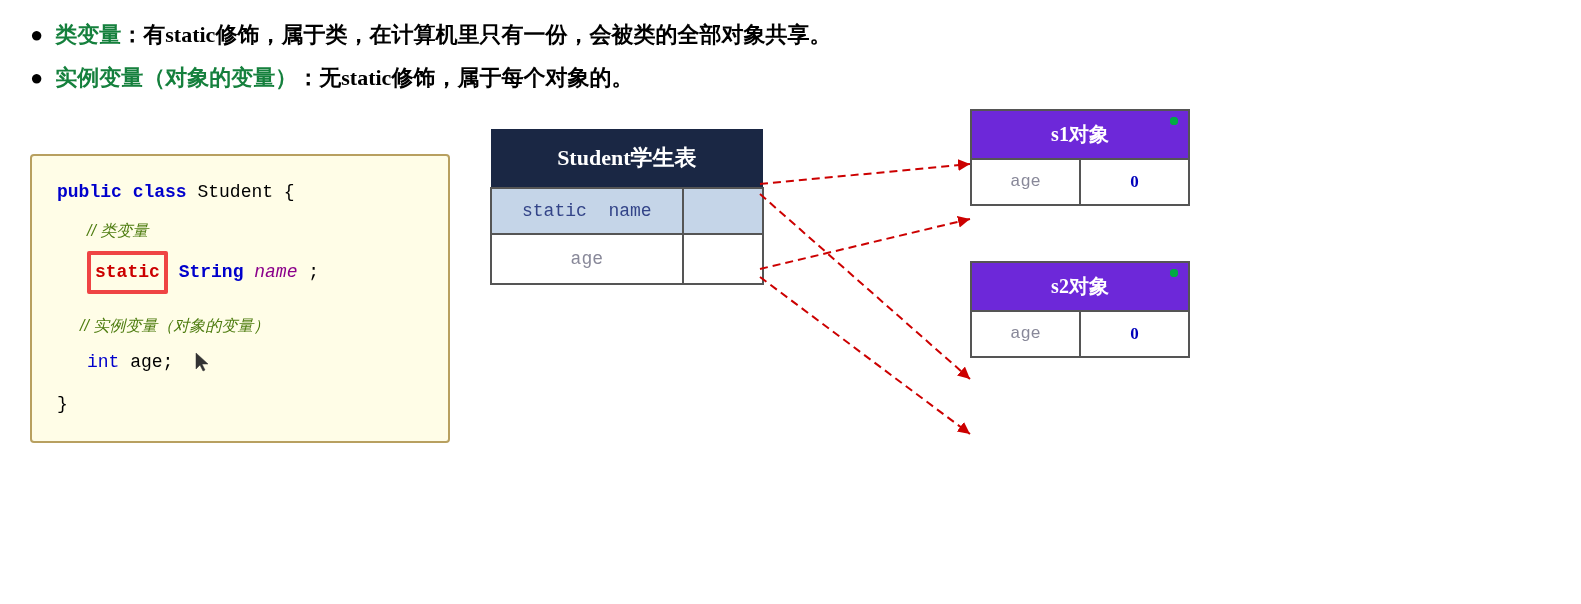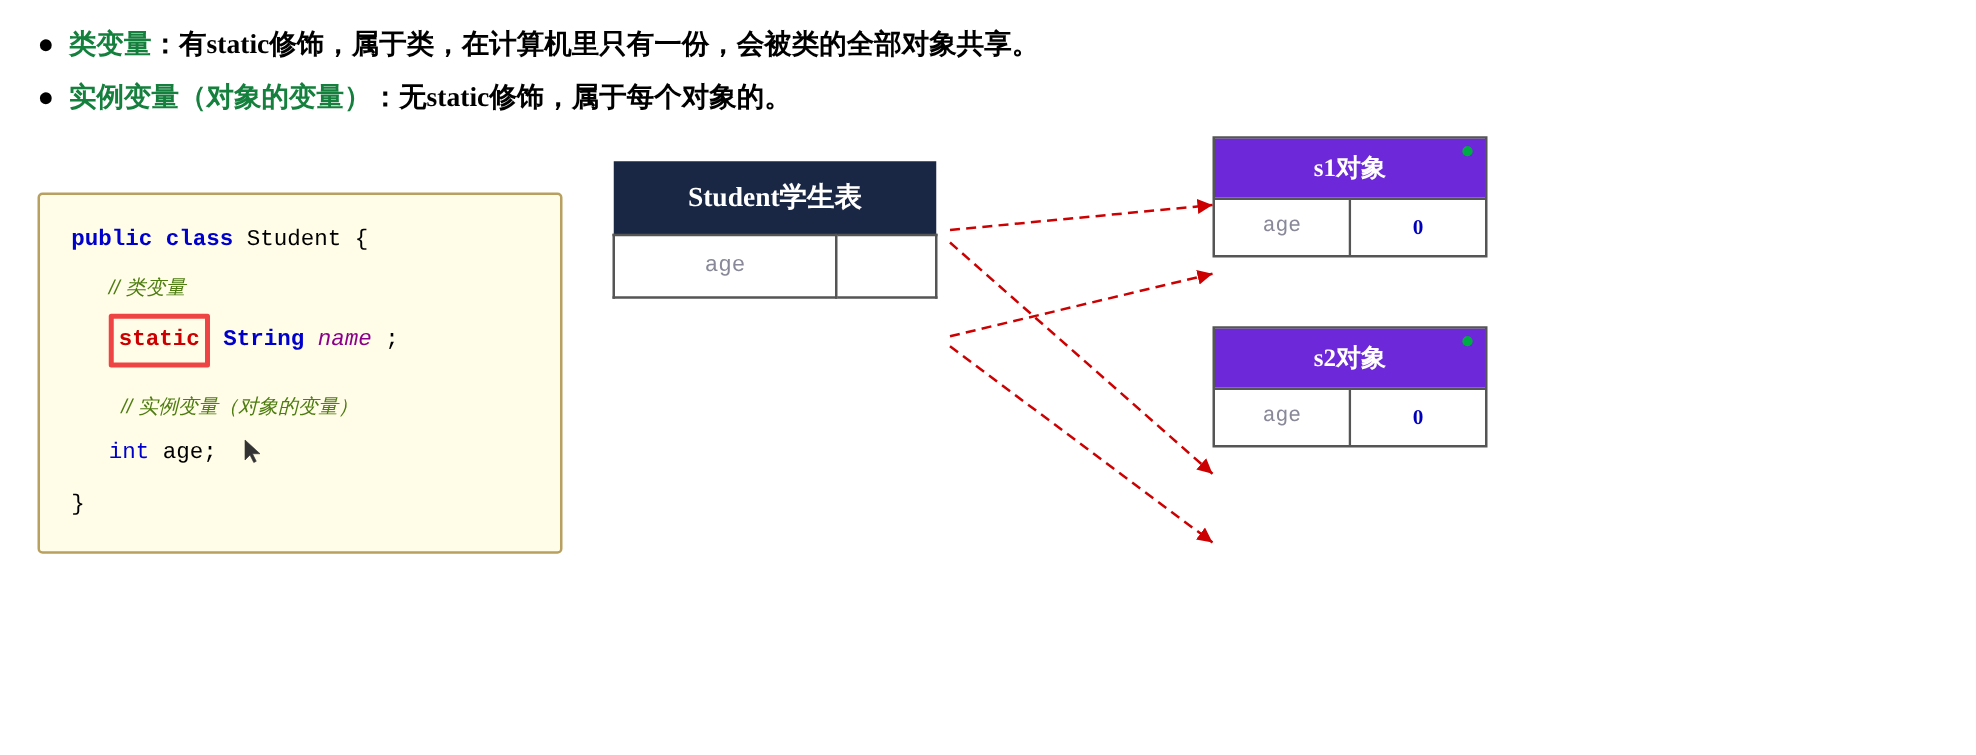--- a/index.html
+++ b/index.html
@@ -213,21 +213,21 @@
     <div class="code-line" style="margin-left:30px; margin-top:4px;">
       <span class="static-box">
         <span class="kw-static">static</span>
       </span>
       <span class="code-normal"> </span>
       <span class="kw-string">String</span>
       <span class="code-normal"> </span>
       <span class="var-name">name</span>
       <span class="code-normal">;</span>
     </div>
-    <div class="code-line" style="margin-left:40px; margin-top:16px;">
+    <div class="code-line" style="margin-left:23px; margin-top:16px;">
       <span class="comment">// 实例变量（对象的变量）</span>
     </div>
     <div class="code-line" style="margin-left:30px; margin-top:4px;">
       <span class="kw-int">int</span>
       <span class="code-normal"> age;</span>
       <span style="display:inline-block; margin-left:10px;">
         
         <svg width="18" height="22" viewBox="0 0 18 22" style="vertical-align:middle;">
           <polygon points="2,2 2,18 6,14 9,20 11,19 8,13 14,13" fill="#333" stroke="#333" stroke-width="0.5"></polygon>
         </svg>
@@ -241,20 +241,24 @@
   <div class="diagram-wrapper" style="position:relative; width:700px; height:380px;">
 
     <div style="position:absolute; left:0; top:20px;">
       <table class="student-table">
         <thead>
           <tr>
             <td colspan="2" class="table-header">Student学生表</td>
           </tr>
         </thead>
         <tbody>
+          <tr class="table-static-row">
+            <td class="cell-label" style="font-family:'Courier New',monospace; color:#334488; padding: 12px 30px;">static&nbsp;&nbsp;name</td>
+            <td style="width:80px; border: 2px solid #555; background:#c5d5e8;"></td>
+          </tr>
           <tr class="table-instance-row">
             <td class="cell-label" style="color:#888899; padding: 14px 30px;">age</td>
             <td style="width:80px; border: 2px solid #555; background:#fff;"></td>
           </tr>
         </tbody>
       </table>
     </div>
 
     <div style="position:absolute; right:0; top:0;">
 

